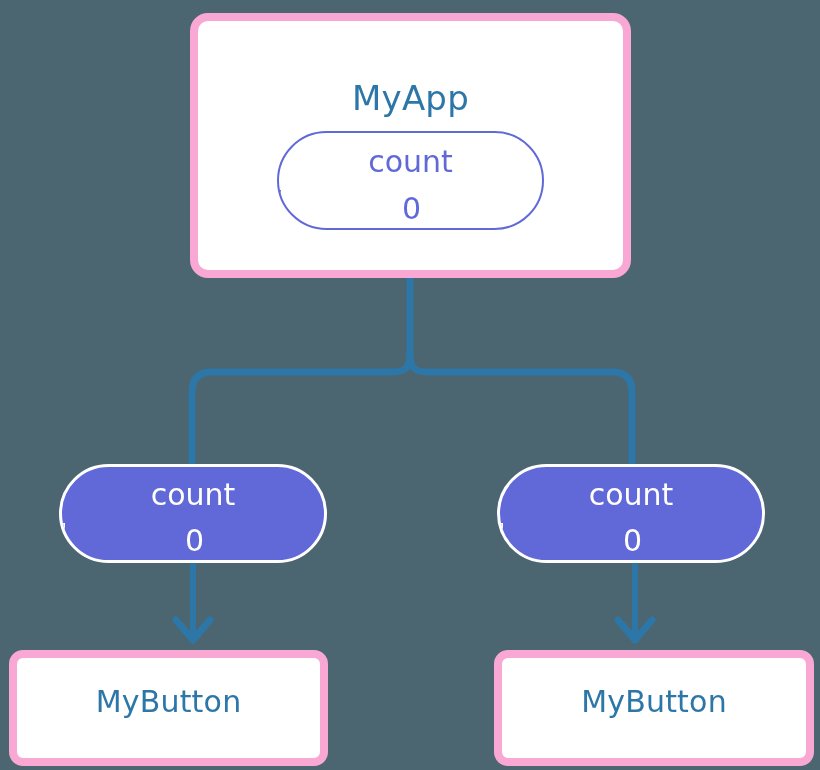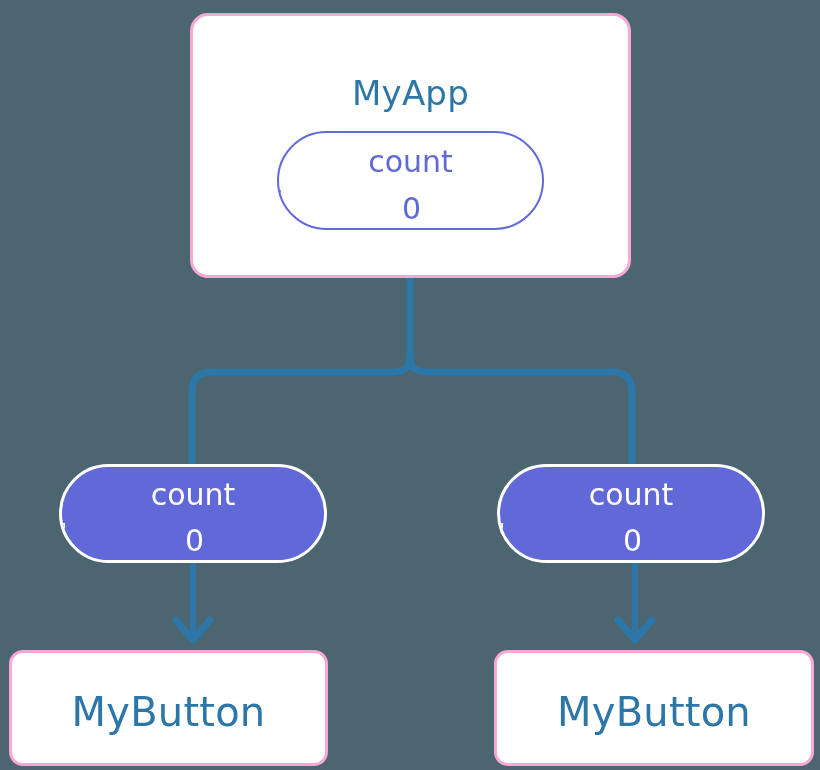--- a/index.html
+++ b/index.html
@@ -23,21 +23,21 @@
     left: 0;
     top: 0;
     width: 820px;
     height: 770px;
   }
 
   
   .node-box {
     position: absolute;
     background: #ffffff;
-    border: 3px solid #f9a8d4;
+    border: 8px solid #f9a8d4;
     border-radius: 14px;
     box-sizing: border-box;
   }
   .node-title {
     position: absolute;
     left: 0;
     right: 0;
     text-align: center;
     color: #2d77a8;
     font-size: 34px;
@@ -124,22 +124,22 @@
     width: 319px;
     height: 116px;
   }
   #button-box-right {
     left: 494px;
     top: 650px;
     width: 320px;
     height: 116px;
   }
   .leaf-title {
-    top: 36px;
-    font-size: 40px;
+    top: 26px;
+    font-size: 30px;
   }
 </style>
 </head>
 <body>
 
 <div id="stage">
 
   <svg id="wires" viewBox="0 0 820 770">
 
     <path d="M 410 277 L 410 352" fill="none" stroke="#2d77a8" stroke-width="7" stroke-linecap="butt"></path>

